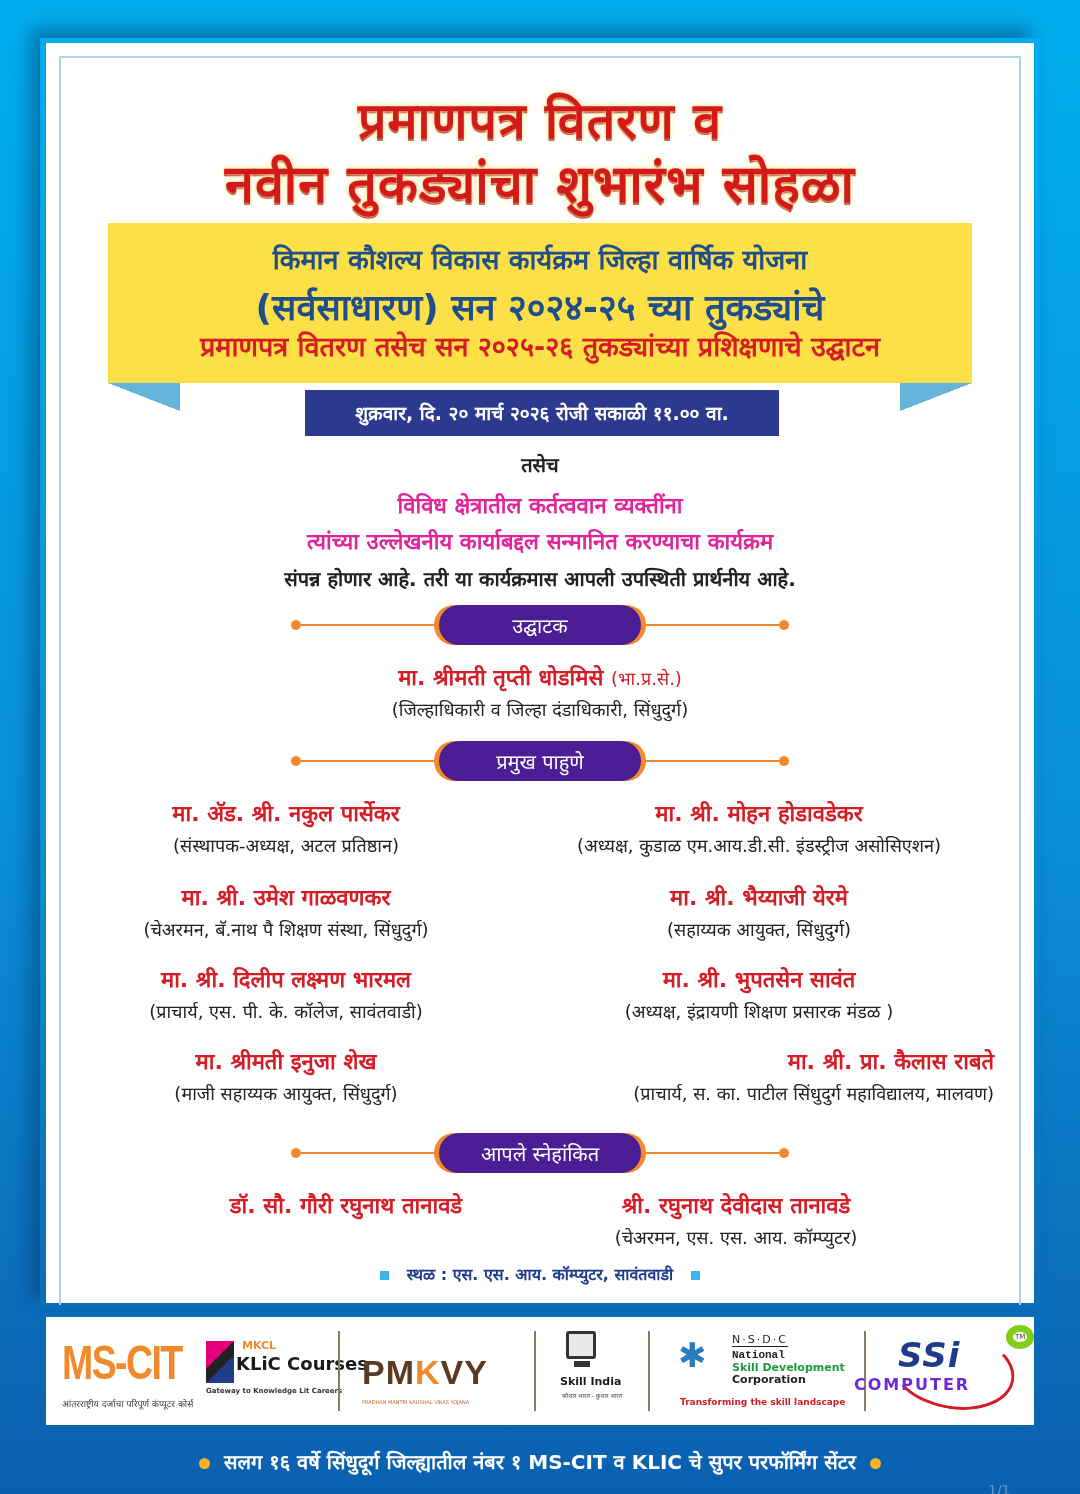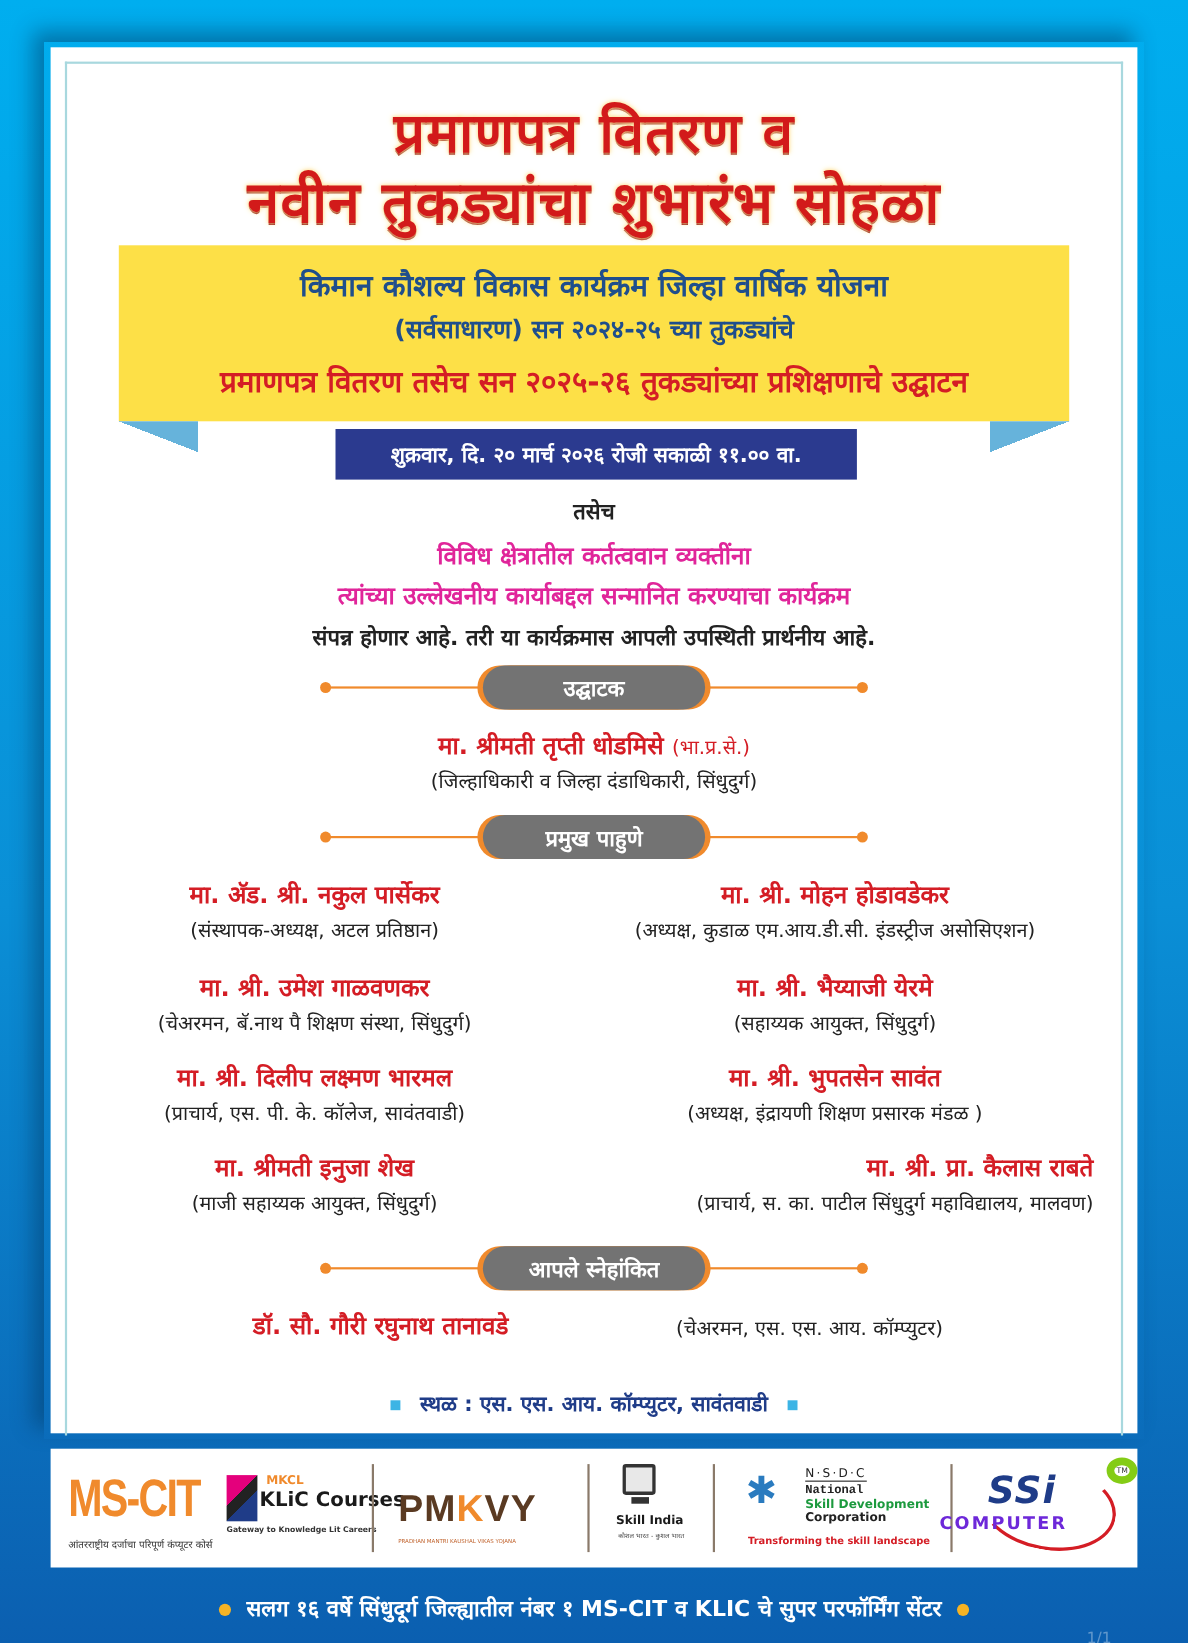--- a/index.html
+++ b/index.html
@@ -33,21 +33,21 @@
   .banner {
     position: absolute; left: 62px; top: 180px; width: 864px; height: 160px;
     background: #fde047;
   }
   .ribbon-l2 { position:absolute; left:62px; top:340px; width:72px; height:28px; background: linear-gradient(to top right, transparent 50%, #66b3db 50%); }
   .ribbon-r2 { position:absolute; left:854px; top:340px; width:72px; height:28px; background: linear-gradient(to top left, transparent 50%, #66b3db 50%); }
   .banner-line {
     position: absolute; left: 0; right: 0; text-align: center; font-weight: bold;
   }
   .banner-line.b1 { top: 17px; font-size: 27px; color: #1f4e8c; }
-  .banner-line.b2 { top: 59px; font-size: 23px; color: #1f4e8c; }
+  .banner-line.b2 { top: 59px; font-size: 36px; color: #1f4e8c; }
   .banner-line.b3 { top: 104px; font-size: 27px; color: #d41d25; }
 
   .datebar {
     position: absolute; left: 259px; top: 347px; width: 474px; height: 46px;
     background: #2b3a8f; color: #ffffff; font-weight: bold; font-size: 19px;
     display: flex; align-items: center; justify-content: center;
   }
   .center-text { position: absolute; left: 0; right: 0; text-align: center; }
   .tasech { top: 408px; font-size: 20px; font-weight: bold; color: #222; }
   .pink { font-weight: bold; color: #e0259a; font-size: 22px; }
@@ -61,33 +61,33 @@
   }
   .section-head .line.l { left: 6px; width: 140px; }
   .section-head .line.r { right: 6px; width: 140px; }
   .section-head .dot {
     position: absolute; top: 15px; width: 10px; height: 10px; border-radius: 50%; background: #f08a2c;
   }
   .section-head .dot.l { left: 0; }
   .section-head .dot.r { right: 0; }
   .pill {
     position: absolute; left: 148px; top: 0; width: 202px; height: 40px; border-radius: 20px;
-    background: #737373; box-shadow: -5px 0 0 #f08a2c, 5px 0 0 #f08a2c;
-    color: #fff; font-weight: bold; font-size: 20px;
+    background: #4c1d95; box-shadow: -5px 0 0 #f08a2c, 5px 0 0 #f08a2c;
+    color: #fff; font-weight: normal; font-size: 20px;
     display: flex; align-items: center; justify-content: center;
   }
 
   .person { position: absolute; text-align: center; }
   .person .name { font-weight: bold; color: #d41d25; font-size: 22px; white-space: nowrap; }
   .person .role { color: #222; font-size: 18px; margin-top: 6px; white-space: nowrap; }
   .person .name .suffix { font-weight: normal; font-size: 18px; color: #d41d25; }
 
   .venue {
     position: absolute; left: 0; right: 0; top: 1220px; text-align: center;
-    font-weight: bold; color: #1f3c88; font-size: 19px;
+    font-weight: bold; color: #1f3c88; font-size: 16px;
   }
   .venue .sq { display: inline-block; width: 9px; height: 9px; background: #3cb4e5; margin: 0 18px; vertical-align: middle; }
 
   .logo-strip {
     position: absolute; left: 46px; top: 1317px; width: 988px; height: 108px;
     background: #ffffff; display: flex; align-items: center;
   }
   .logo { position: absolute; }
   .sep { position: absolute; top: 14px; width: 2px; height: 80px; background: #8a7a6a; }
   .mscit { left: 16px; top: 18px; font-family: "Liberation Sans", sans-serif; font-weight: bold; color: #f08a2c; font-size: 48px; letter-spacing: -2px; transform: scaleX(0.78); transform-origin: left; }
@@ -202,20 +202,21 @@
     <span class="dot l"></span>
     <span class="line l"></span>
     <div class="pill">आपले स्नेहांकित</div>
     <span class="line r"></span>
     <span class="dot r"></span>
   </div>
   <div class="person" style="left:120px; width:360px; top:1146px;">
     <div class="name">डॉ. सौ. गौरी रघुनाथ तानावडे</div>
   </div>
   <div class="person" style="left:510px; width:360px; top:1146px;">
+    <div class="name">श्री. रघुनाथ देवीदास तानावडे</div>
     <div class="role">(चेअरमन, एस. एस. आय. कॉम्प्युटर)</div>
   </div>
 
   <div class="venue">
     <span class="sq"></span><span>स्थळ : एस. एस. आय. कॉम्प्युटर, सावंतवाडी</span><span class="sq"></span>
   </div>
 </div>
 
 <div class="logo-strip">
   <div class="logo mscit">MS-CIT</div>

